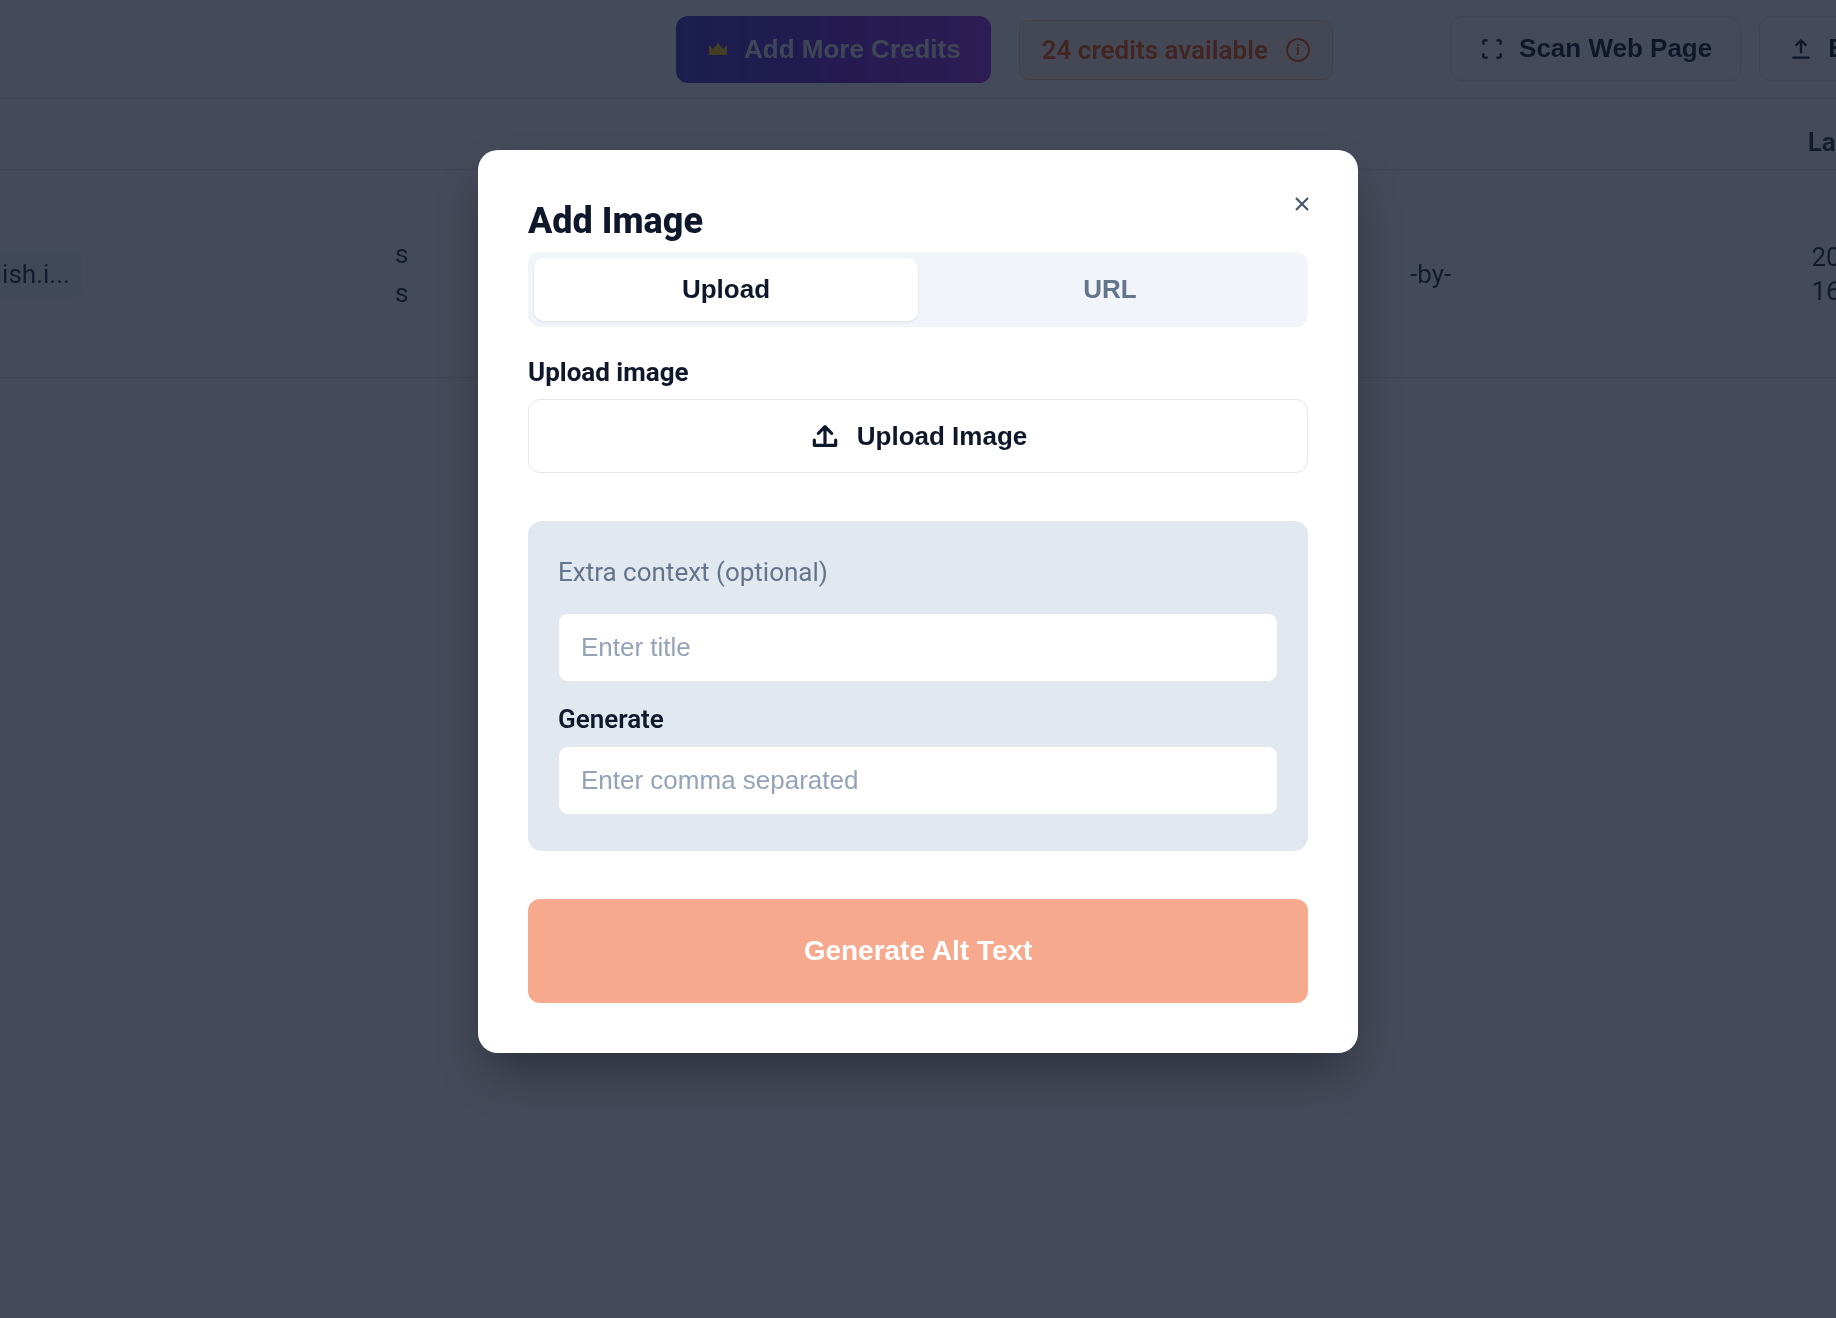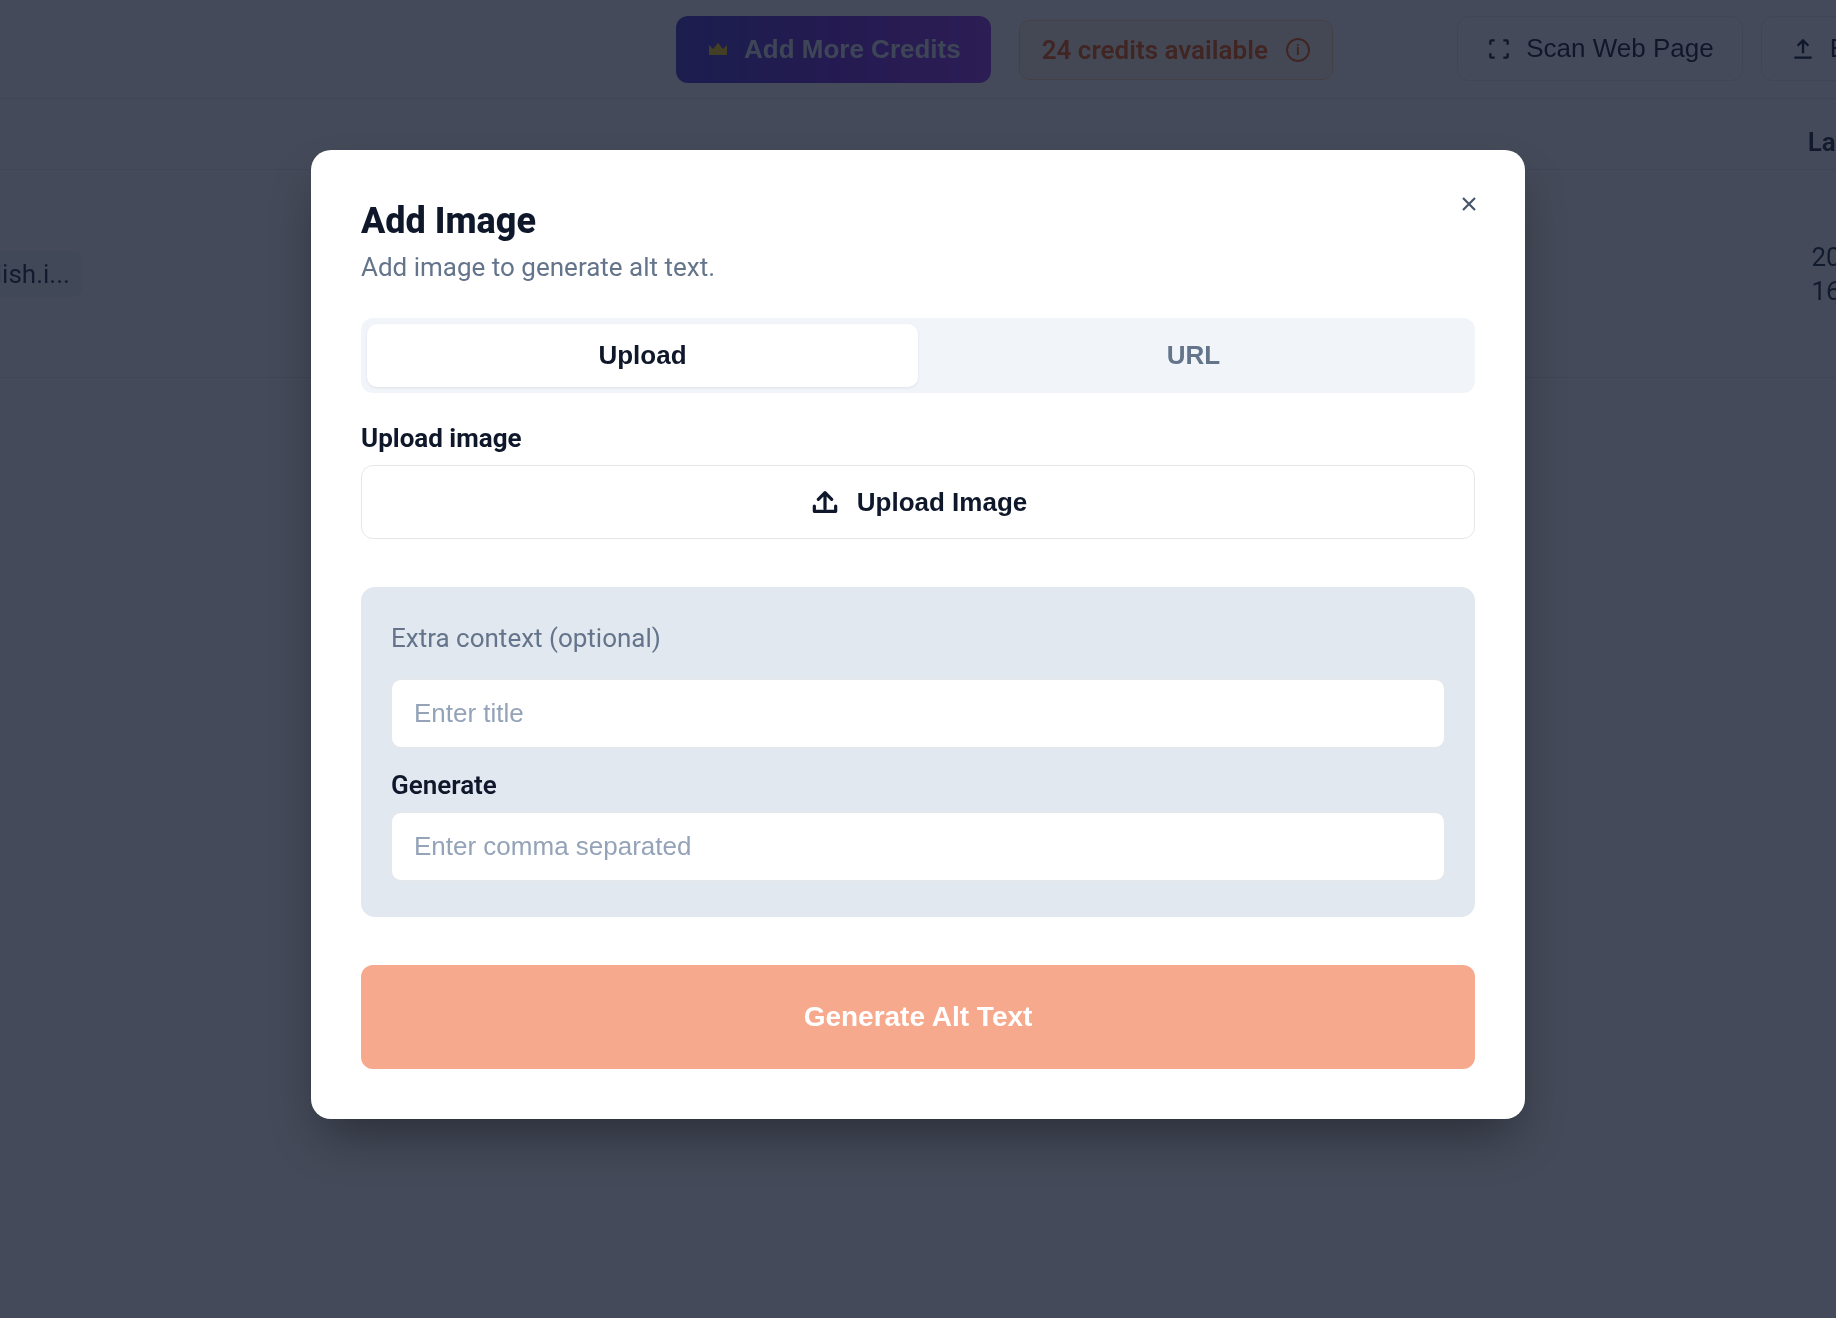--- a/index.html
+++ b/index.html
@@ -89,21 +89,21 @@
       display: flex;
       gap: 18px;
       align-items: center;
     }
     .outline-btn {
       background: #ffffff;
       border: 1.5px solid #e5e7eb;
       border-radius: 12px;
       padding: 16px 28px;
       font-size: 26px;
-      font-weight: 400;
+      font-weight: 700;
       color: #0f172a;
       display: flex;
       align-items: center;
       gap: 14px;
       cursor: pointer;
     }
     .table-header {
       border-top: 1px solid #e5e7eb;
       border-bottom: 1px solid #e5e7eb;
       padding: 28px 0;
@@ -156,21 +156,21 @@
       inset: 0;
       background: rgba(15, 23, 42, 0.78);
       display: flex;
       align-items: flex-start;
       justify-content: center;
       padding-top: 150px;
     }
     .modal {
       background: #ffffff;
       border-radius: 20px;
-      width: 1214px;
+      width: 880px;
       padding: 50px 50px 50px 50px;
       box-shadow: 0 25px 50px -12px rgba(0,0,0,0.4);
       position: relative;
     }
     .modal-close {
       position: absolute;
       top: 42px;
       right: 44px;
       font-size: 28px;
       color: #475569;
@@ -348,21 +348,20 @@
   <div class="modal">
     <button class="modal-close">
       <span>
         <svg width="24" height="24" viewBox="0 0 24 24" fill="none" stroke="#475569" stroke-width="2.2">
             <path d="M6 6l12 12M18 6L6 18"></path>
           </svg>
       </span>
     </button>
 
     <h2 class="modal-title">Add Image</h2>
-    <p class="modal-subtitle">Add image to generate alt text.</p>
 
     <div class="tabs">
       <button class="tab active">Upload</button>
       <button class="tab">URL</button>
     </div>
 
     <label class="field-label">Upload image</label>
     <button class="upload-btn">
       <span>
         <svg width="32" height="32" viewBox="0 0 24 24" fill="none" stroke="#0f172a" stroke-width="2.4" stroke-linecap="round" stroke-linejoin="round">

